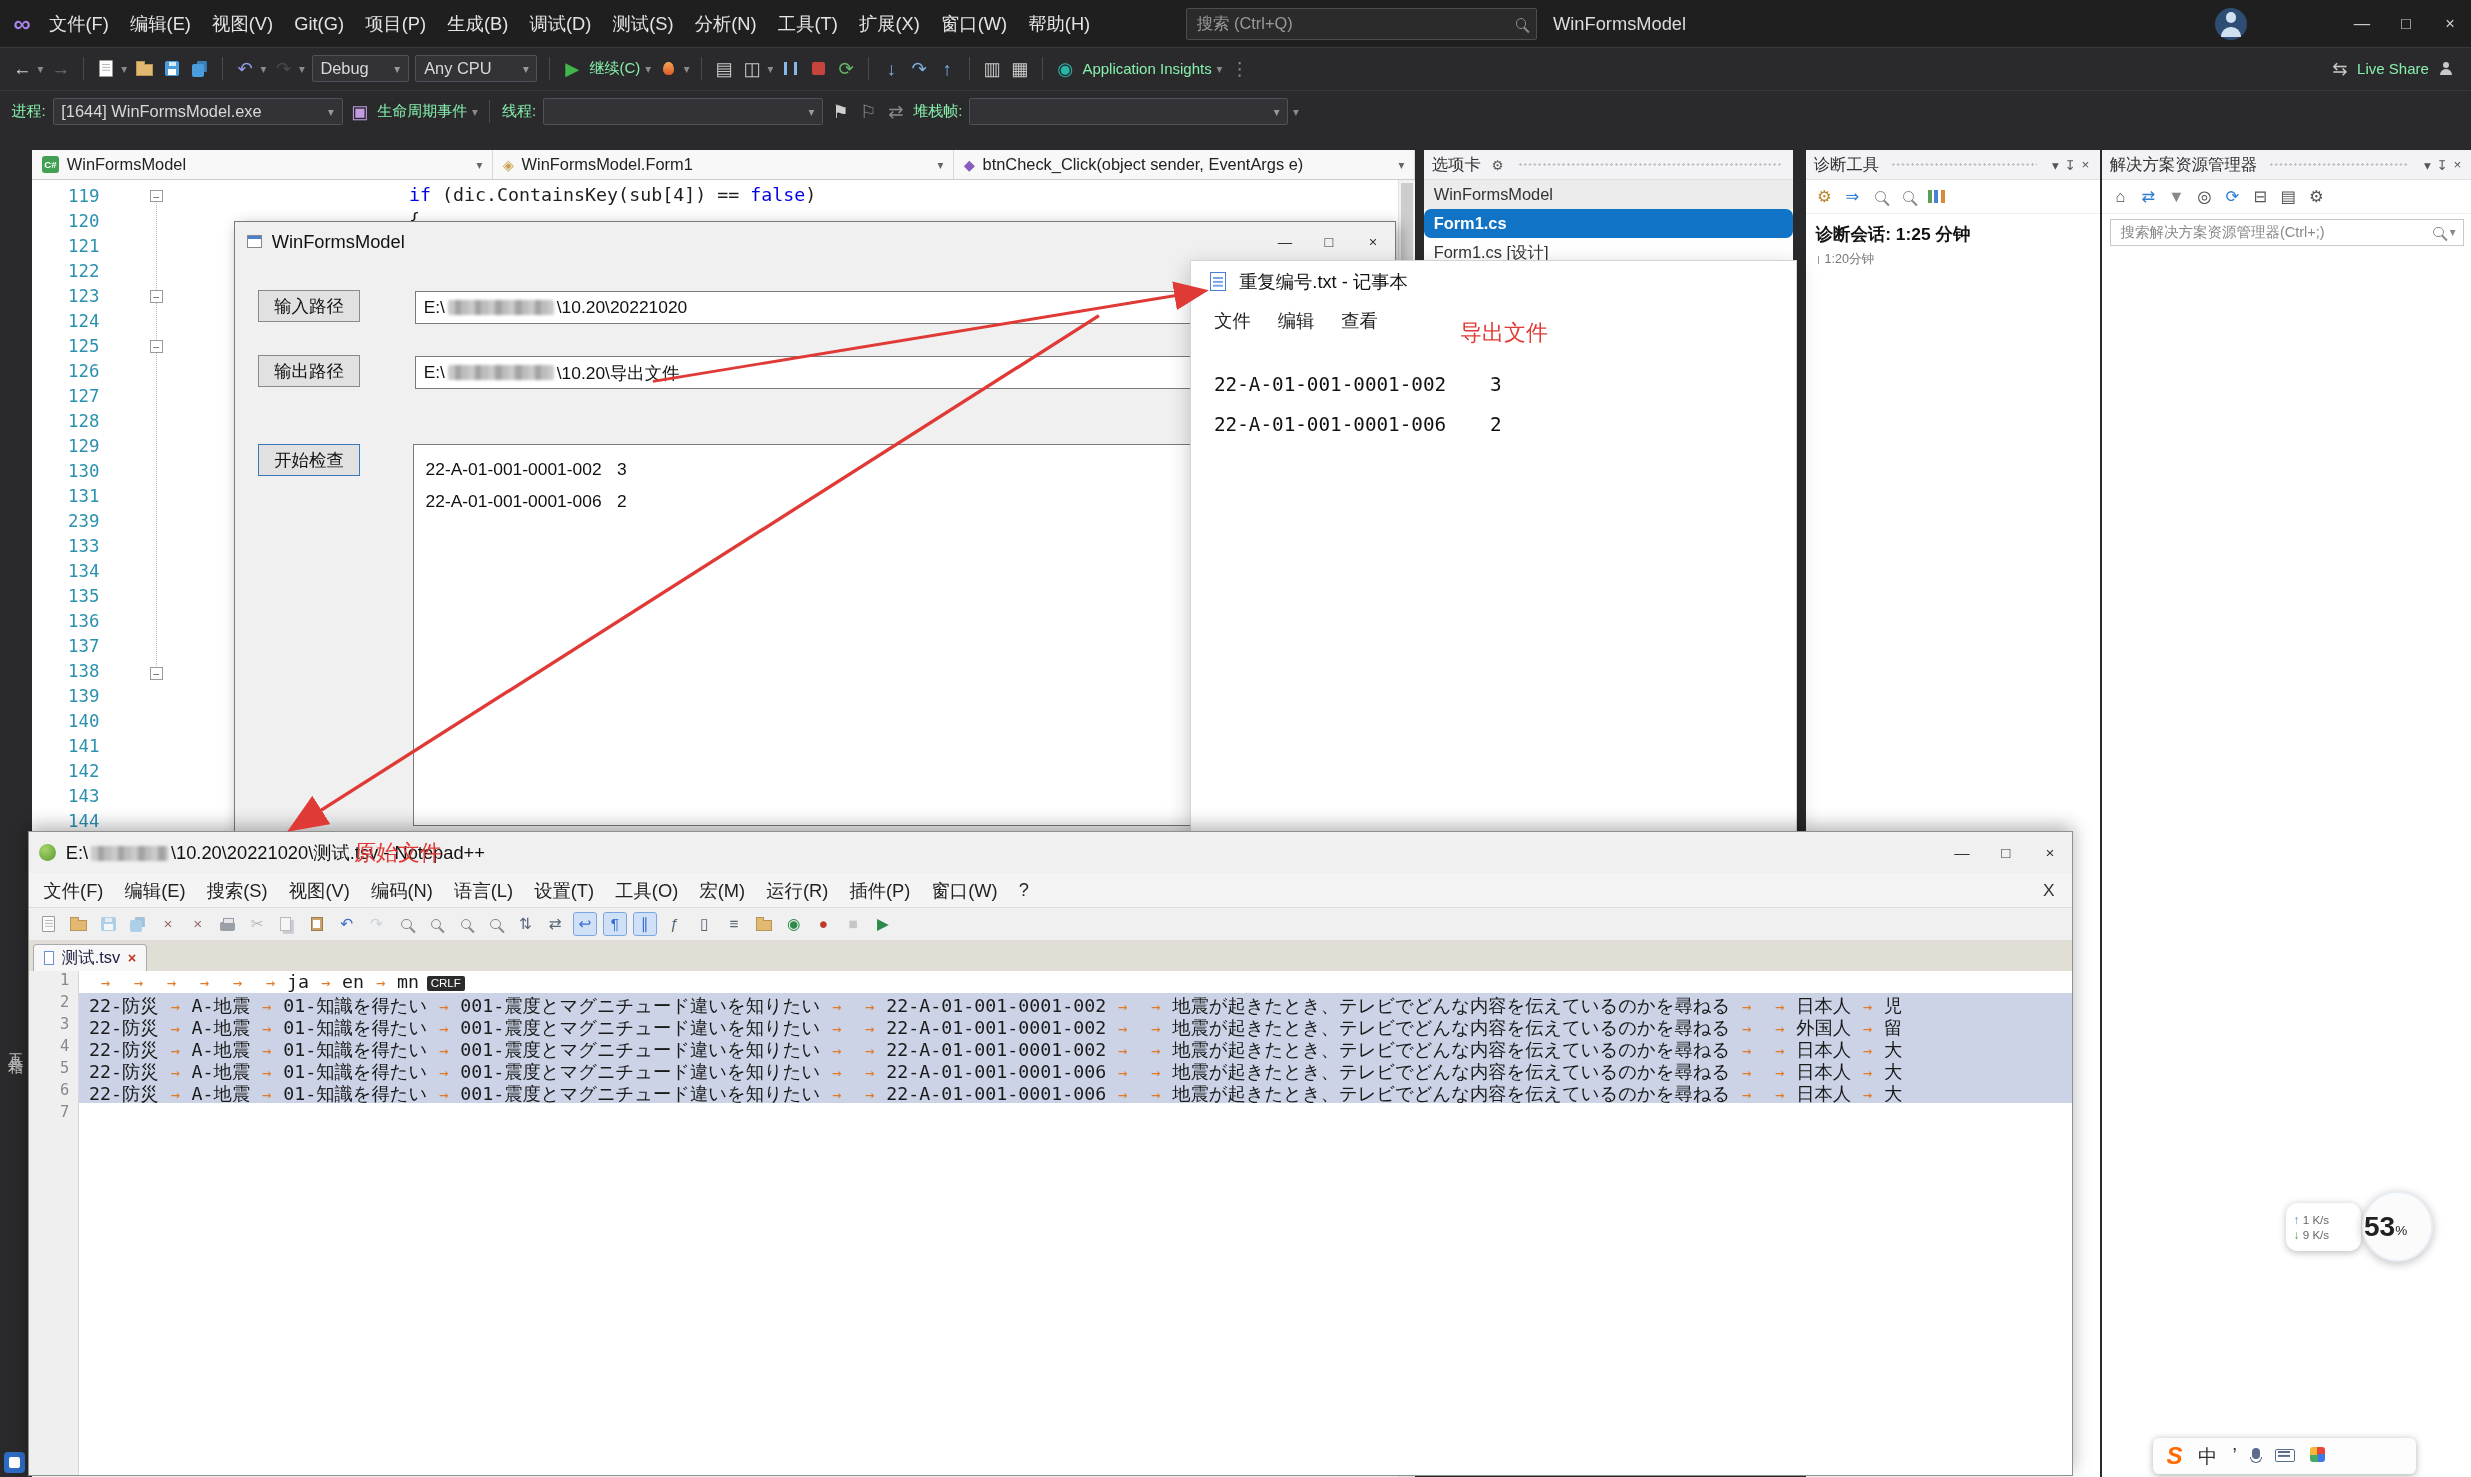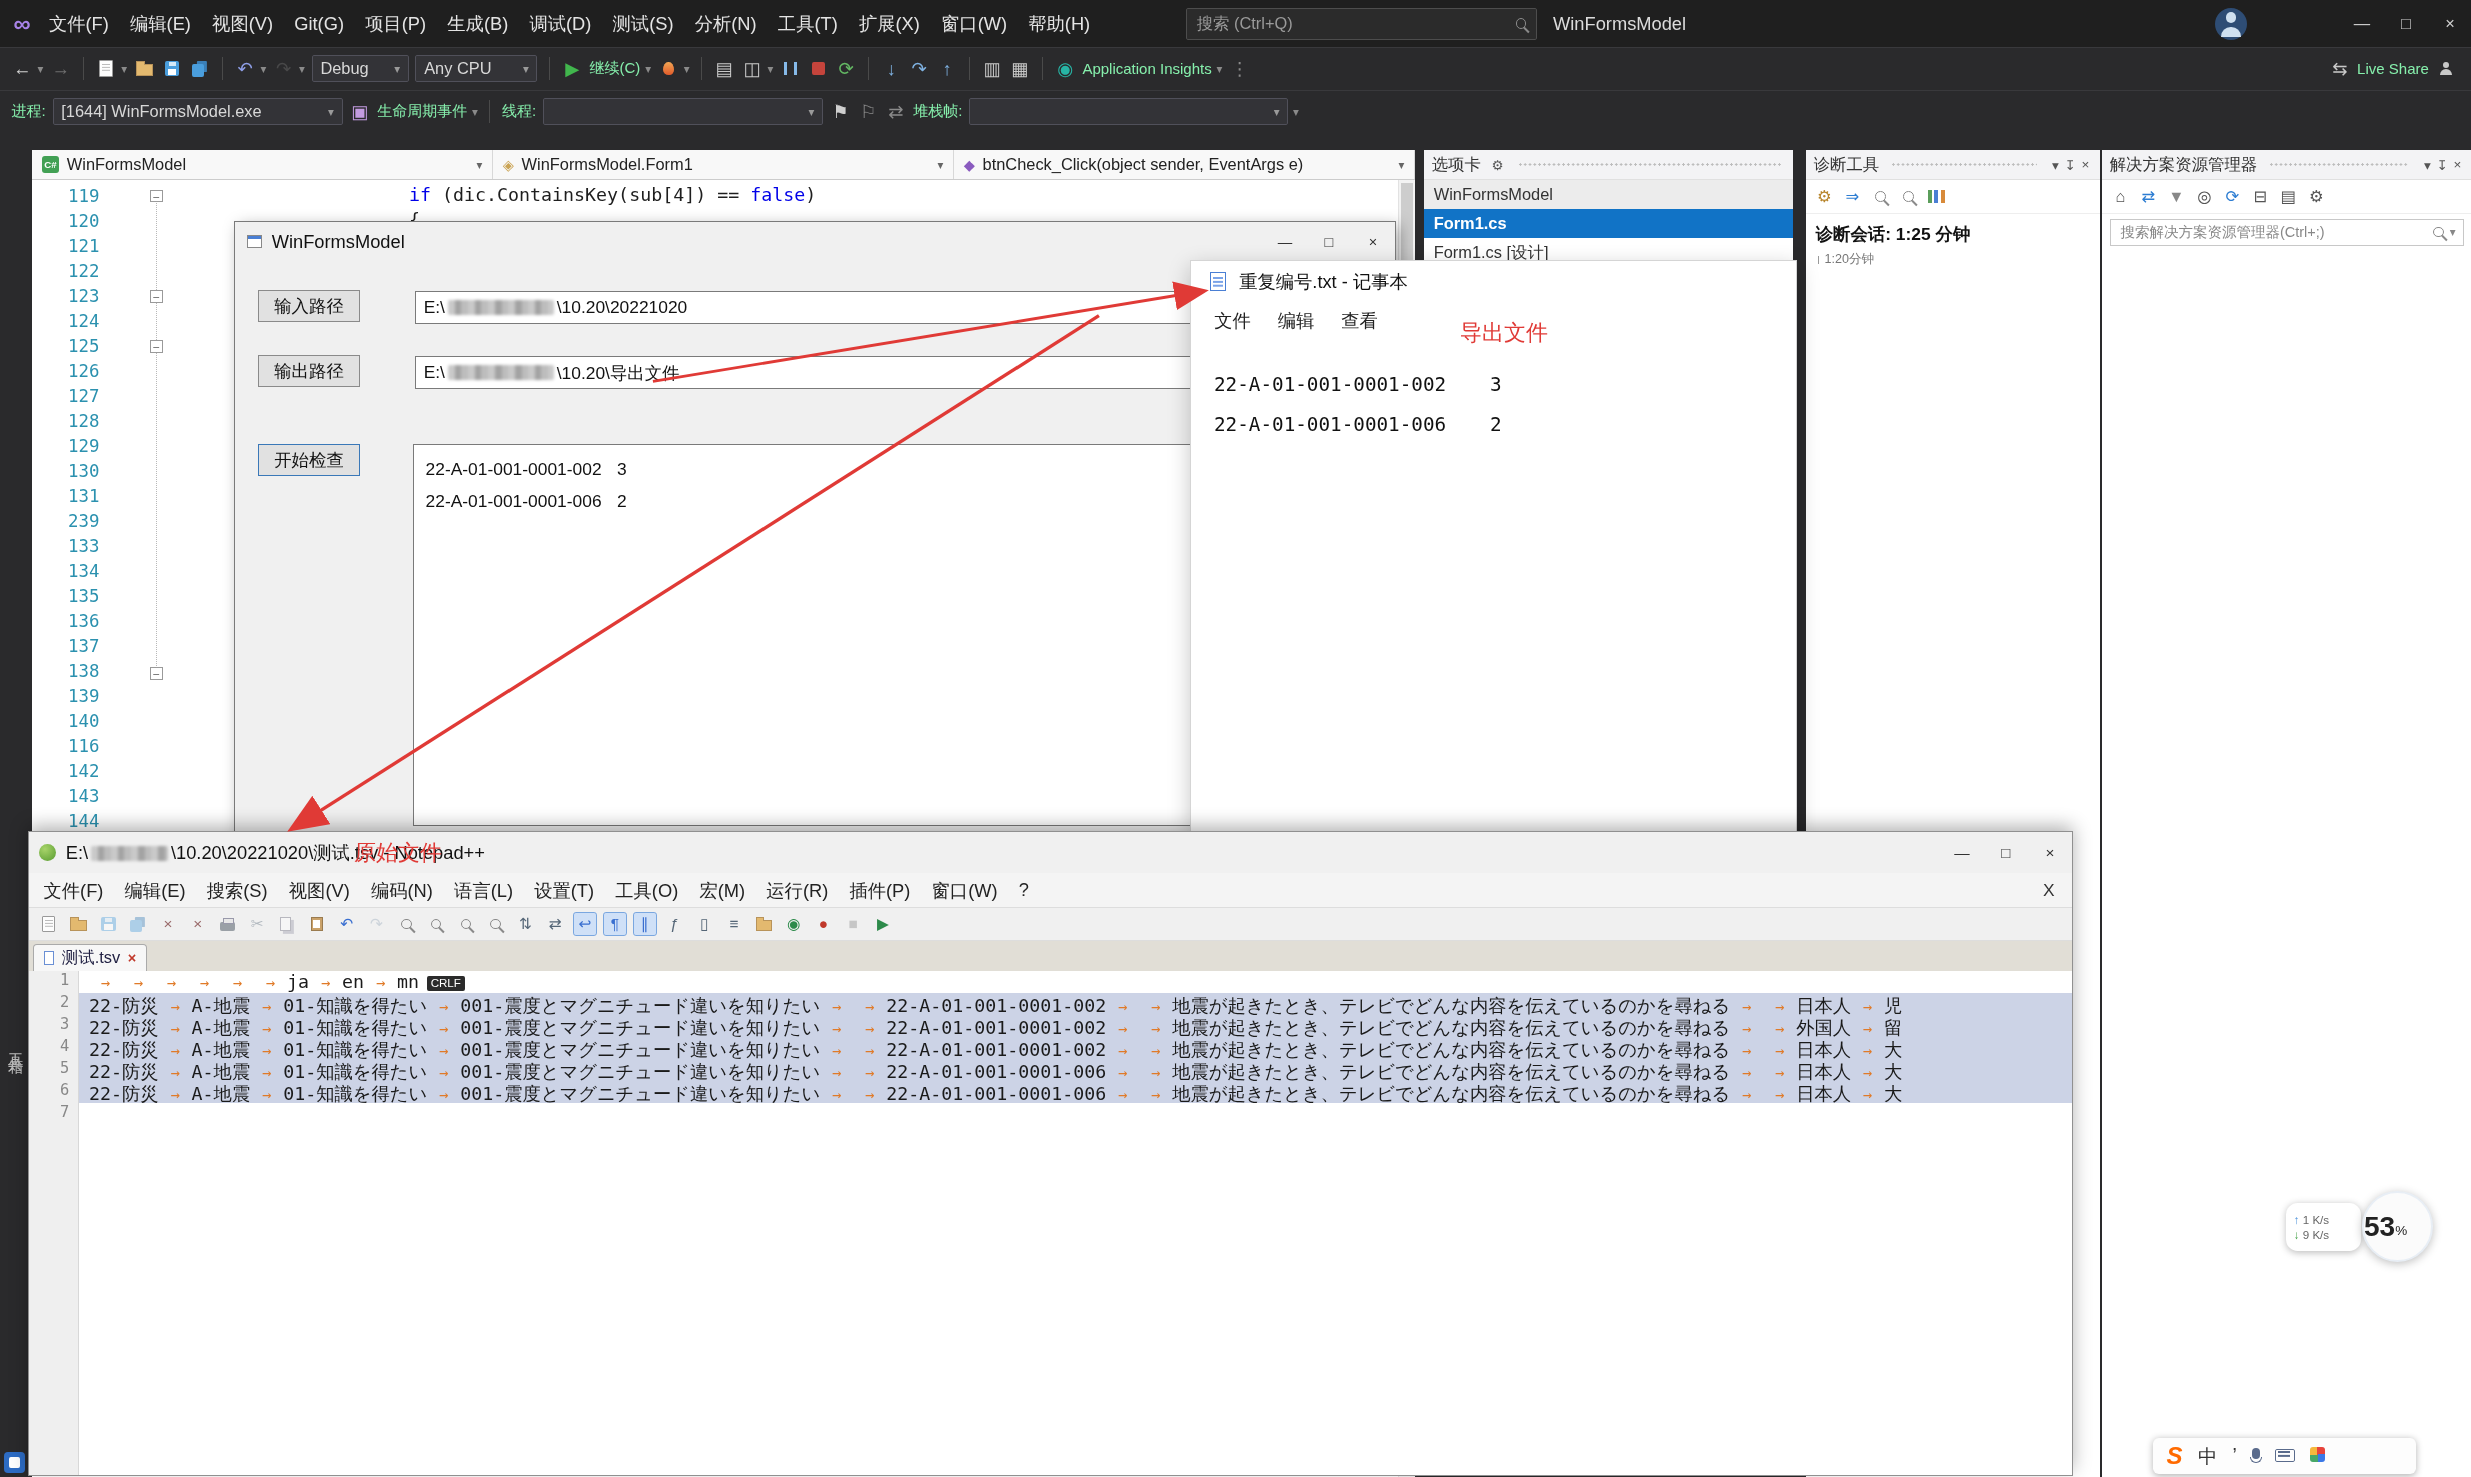--- a/index.html
+++ b/index.html
@@ -98,21 +98,21 @@
   
   .panel{position:absolute;background:#fff;z-index:1;}
   #tabs-panel{left:1424px;top:150px;width:369px;height:686px;}
   #diag-panel{left:1806px;top:150px;width:294px;height:1328px;}
   #sol-panel{left:2102px;top:150px;width:370px;height:1328px;}
   .panel-header{height:30px;background:#f3f3f5;display:flex;align-items:center;font-size:16.4px;color:#333;padding:0 7.7px;gap:7.7px;border-bottom:1px solid #e0e0e0;}
   .drag-dots{flex:1;height:5.8px;background-image:radial-gradient(#bdbdbd 1.2px,transparent 1.3px);background-size:4.8px 4.8px;margin:0 3.9px;}
   .ph-icon{color:#555;font-size:13.5px;padding:0 2.9px;}
   .tp-row{height:29px;display:flex;align-items:center;padding:0 9.7px;font-size:16.4px;color:#333;white-space:nowrap;}
   .tp-row.group{background:#ececec;}
-  .tp-row.selected{background:#1173c6;color:#fff;font-weight:bold;}
+  .tp-row.selected{background:#1173c6;color:#fff;font-weight:bold;border-radius:7px;}
   .mini-toolbar{display:flex;align-items:center;gap:10.6px;padding:6.8px 9.7px;border-bottom:1px solid #eee;}
   .mini-toolbar .tb-icon{height:19.3px;min-width:17.4px;font-size:16.4px;}
   .diag-session{font-weight:bold;font-size:17.4px;color:#111;padding:7.7px 9.7px 2.9px;}
   .diag-tick{font-size:12.6px;color:#777;padding:2.9px 11.6px;display:flex;align-items:center;gap:5.8px;}
   .tick-mark{display:inline-block;width:1px;height:8.7px;background:#999;}
   .sol-search{margin:4.8px 7.7px;height:27px;border:1px solid #c8c8c8;display:flex;align-items:center;padding:0 7.7px;gap:7.7px;}
   .sol-search input{flex:1;border:none;outline:none;font-size:14.5px;color:#555;background:transparent;font-family:"Liberation Sans",sans-serif;}
   .sol-search input::placeholder{color:#888;}
 
   
@@ -349,21 +349,21 @@
           <div class="ln">131</div>
           <div class="ln">239</div>
           <div class="ln">133</div>
           <div class="ln">134</div>
           <div class="ln">135</div>
           <div class="ln">136</div>
           <div class="ln">137</div>
           <div class="ln">138</div>
           <div class="ln">139</div>
           <div class="ln">140</div>
-          <div class="ln">116</div>
+          <div class="ln">141</div>
           <div class="ln">142</div>
           <div class="ln">143</div>
           <div class="ln">144</div>
           <div class="ln">145</div>
         </div>
       <div id="fold-guide"></div>
     <div class="fold" style="top: 9.7px;">–</div>
         <div class="fold" style="top: 110px;">–</div>
         <div class="fold" style="top: 160px;">–</div>
         <div class="fold" style="top: 487px;">–</div>

